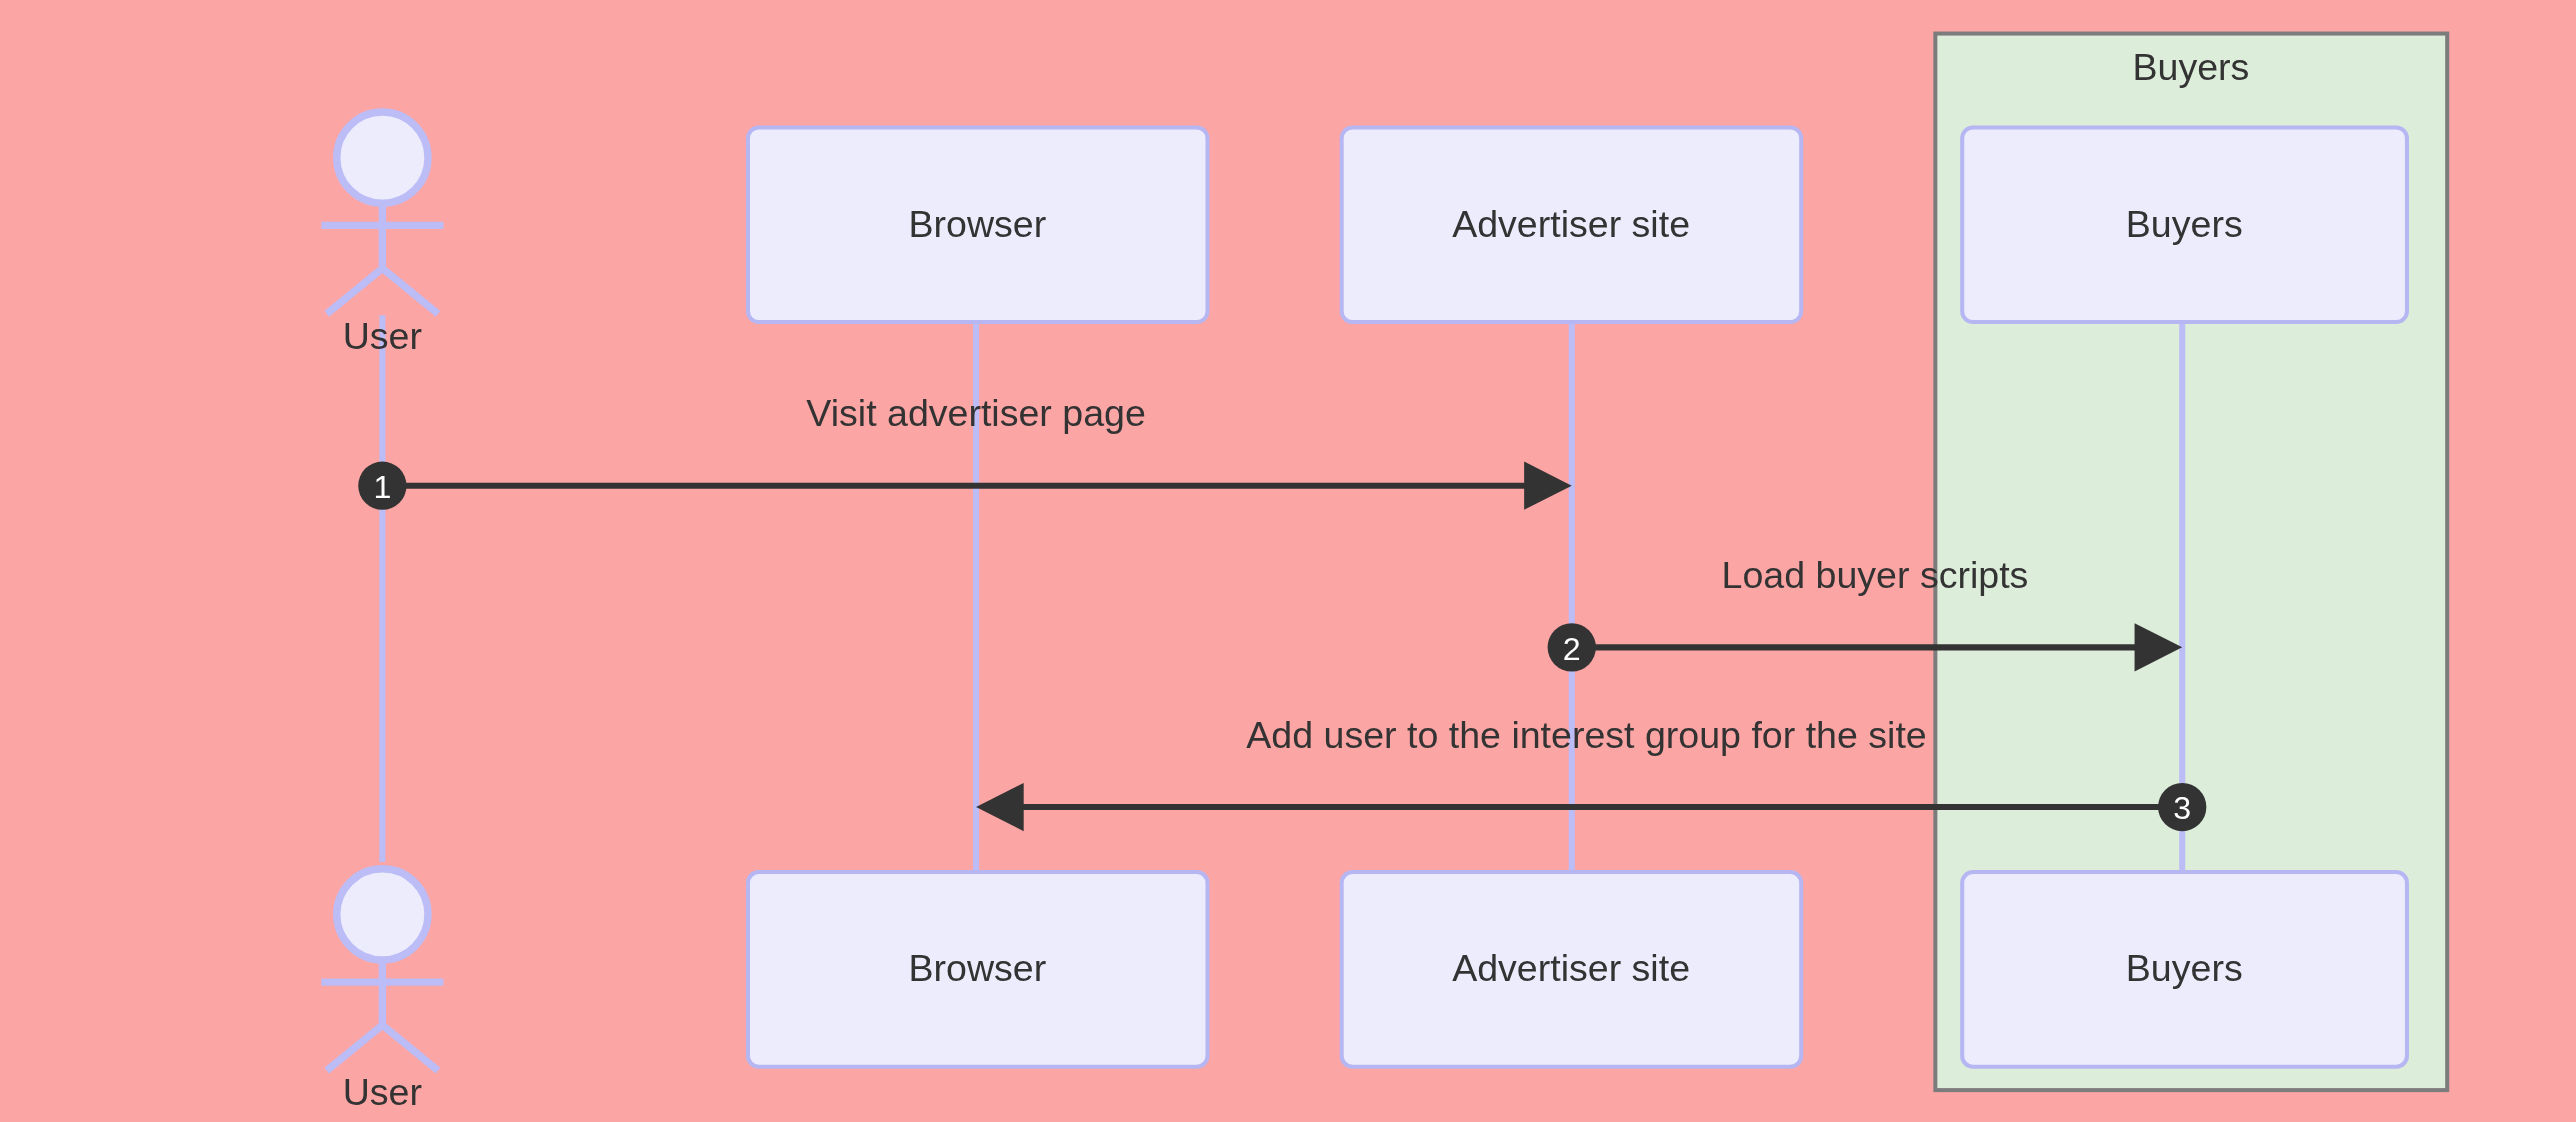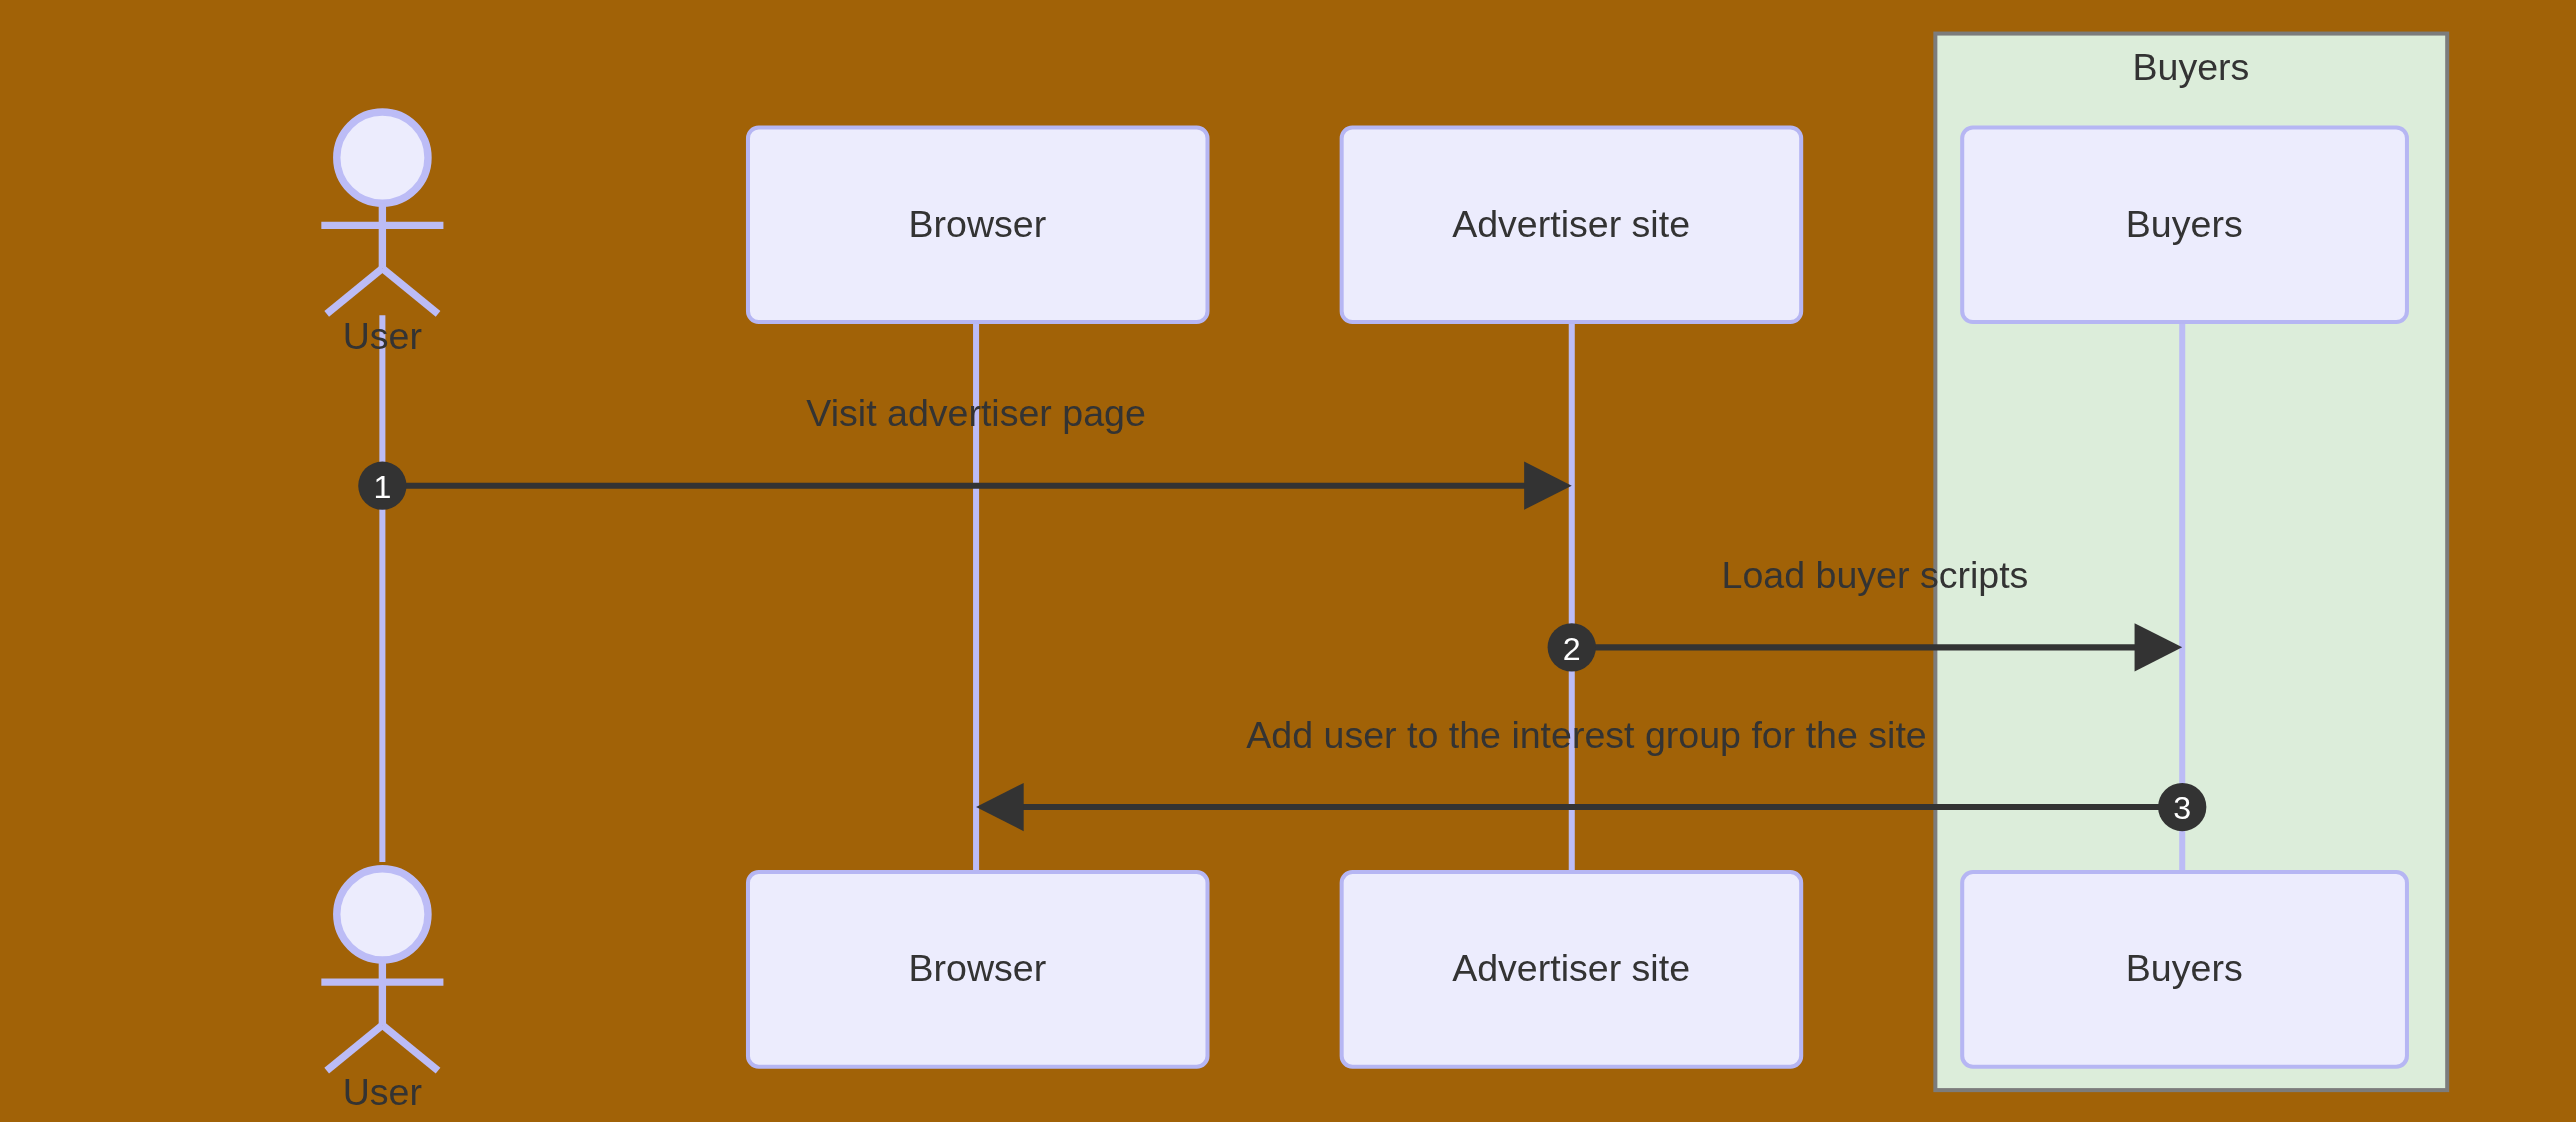--- a/index.html
+++ b/index.html
@@ -8,21 +8,21 @@
     padding: 0;
     background: #ffffff;
   }
   body {
     font-family: "Liberation Sans", "DejaVu Sans", sans-serif;
   }
   #stage {
     position: relative;
     width: 2576px;
     height: 1123px;
-    background: #a16207;
+    background: #fca5a5;
     overflow: hidden;
   }
   #diagram-svg {
     position: absolute;
     left: 0;
     top: 0;
     width: 2576px;
     height: 1123px;
     display: block;
   }

